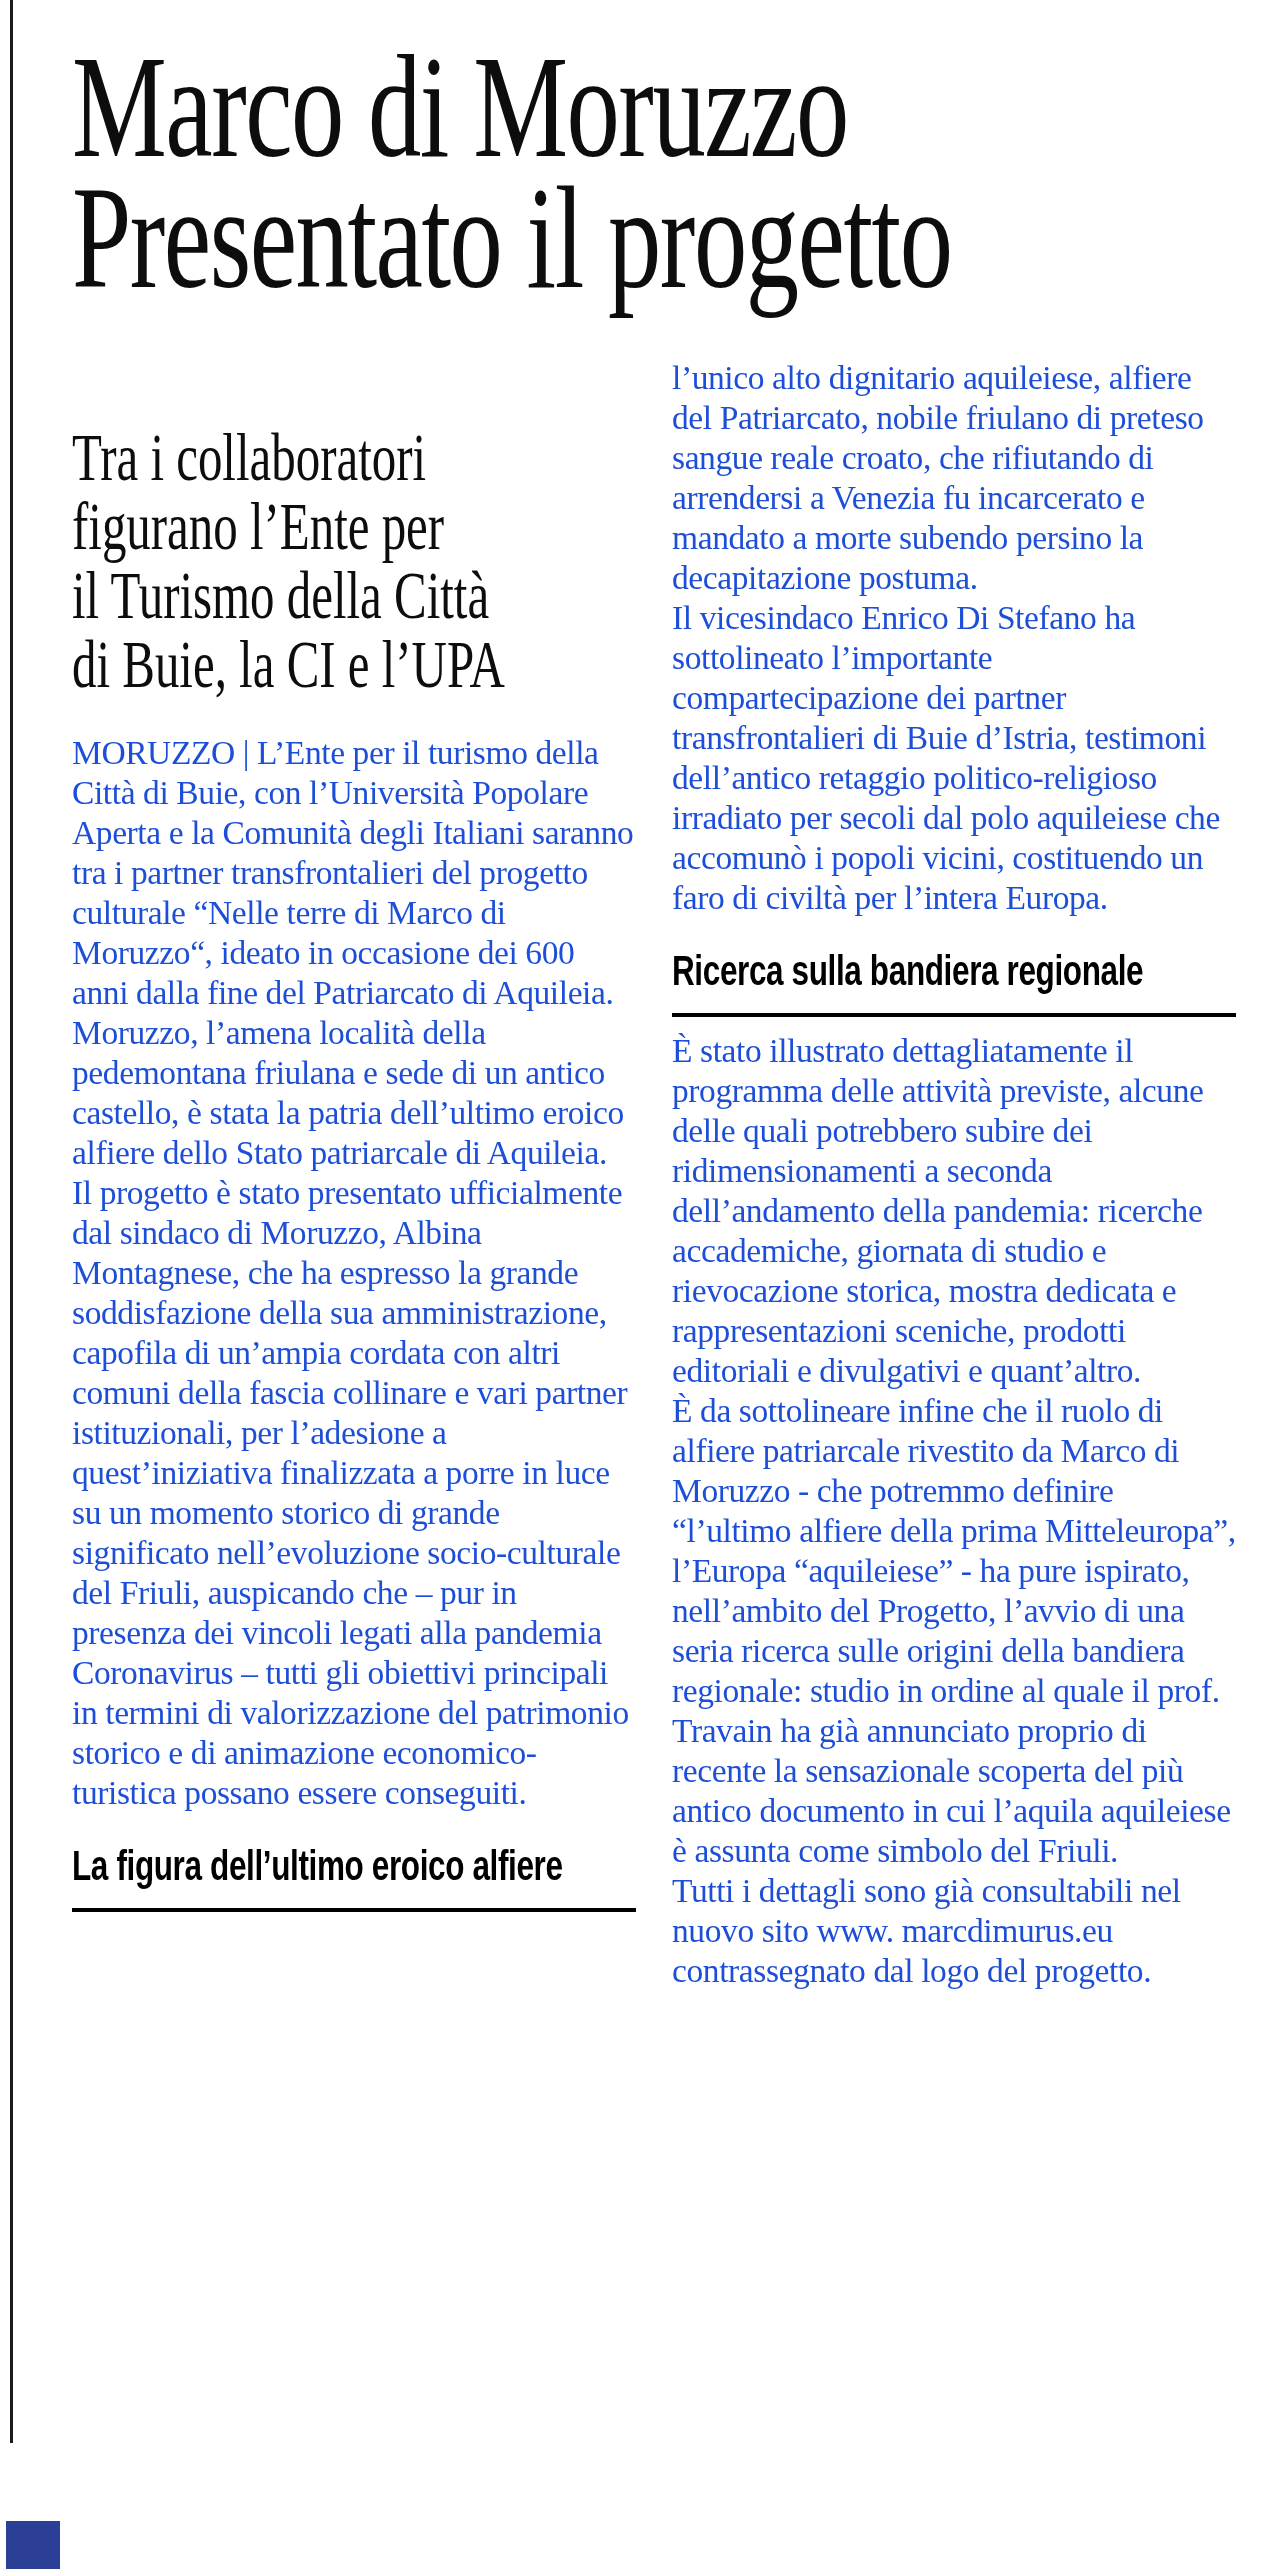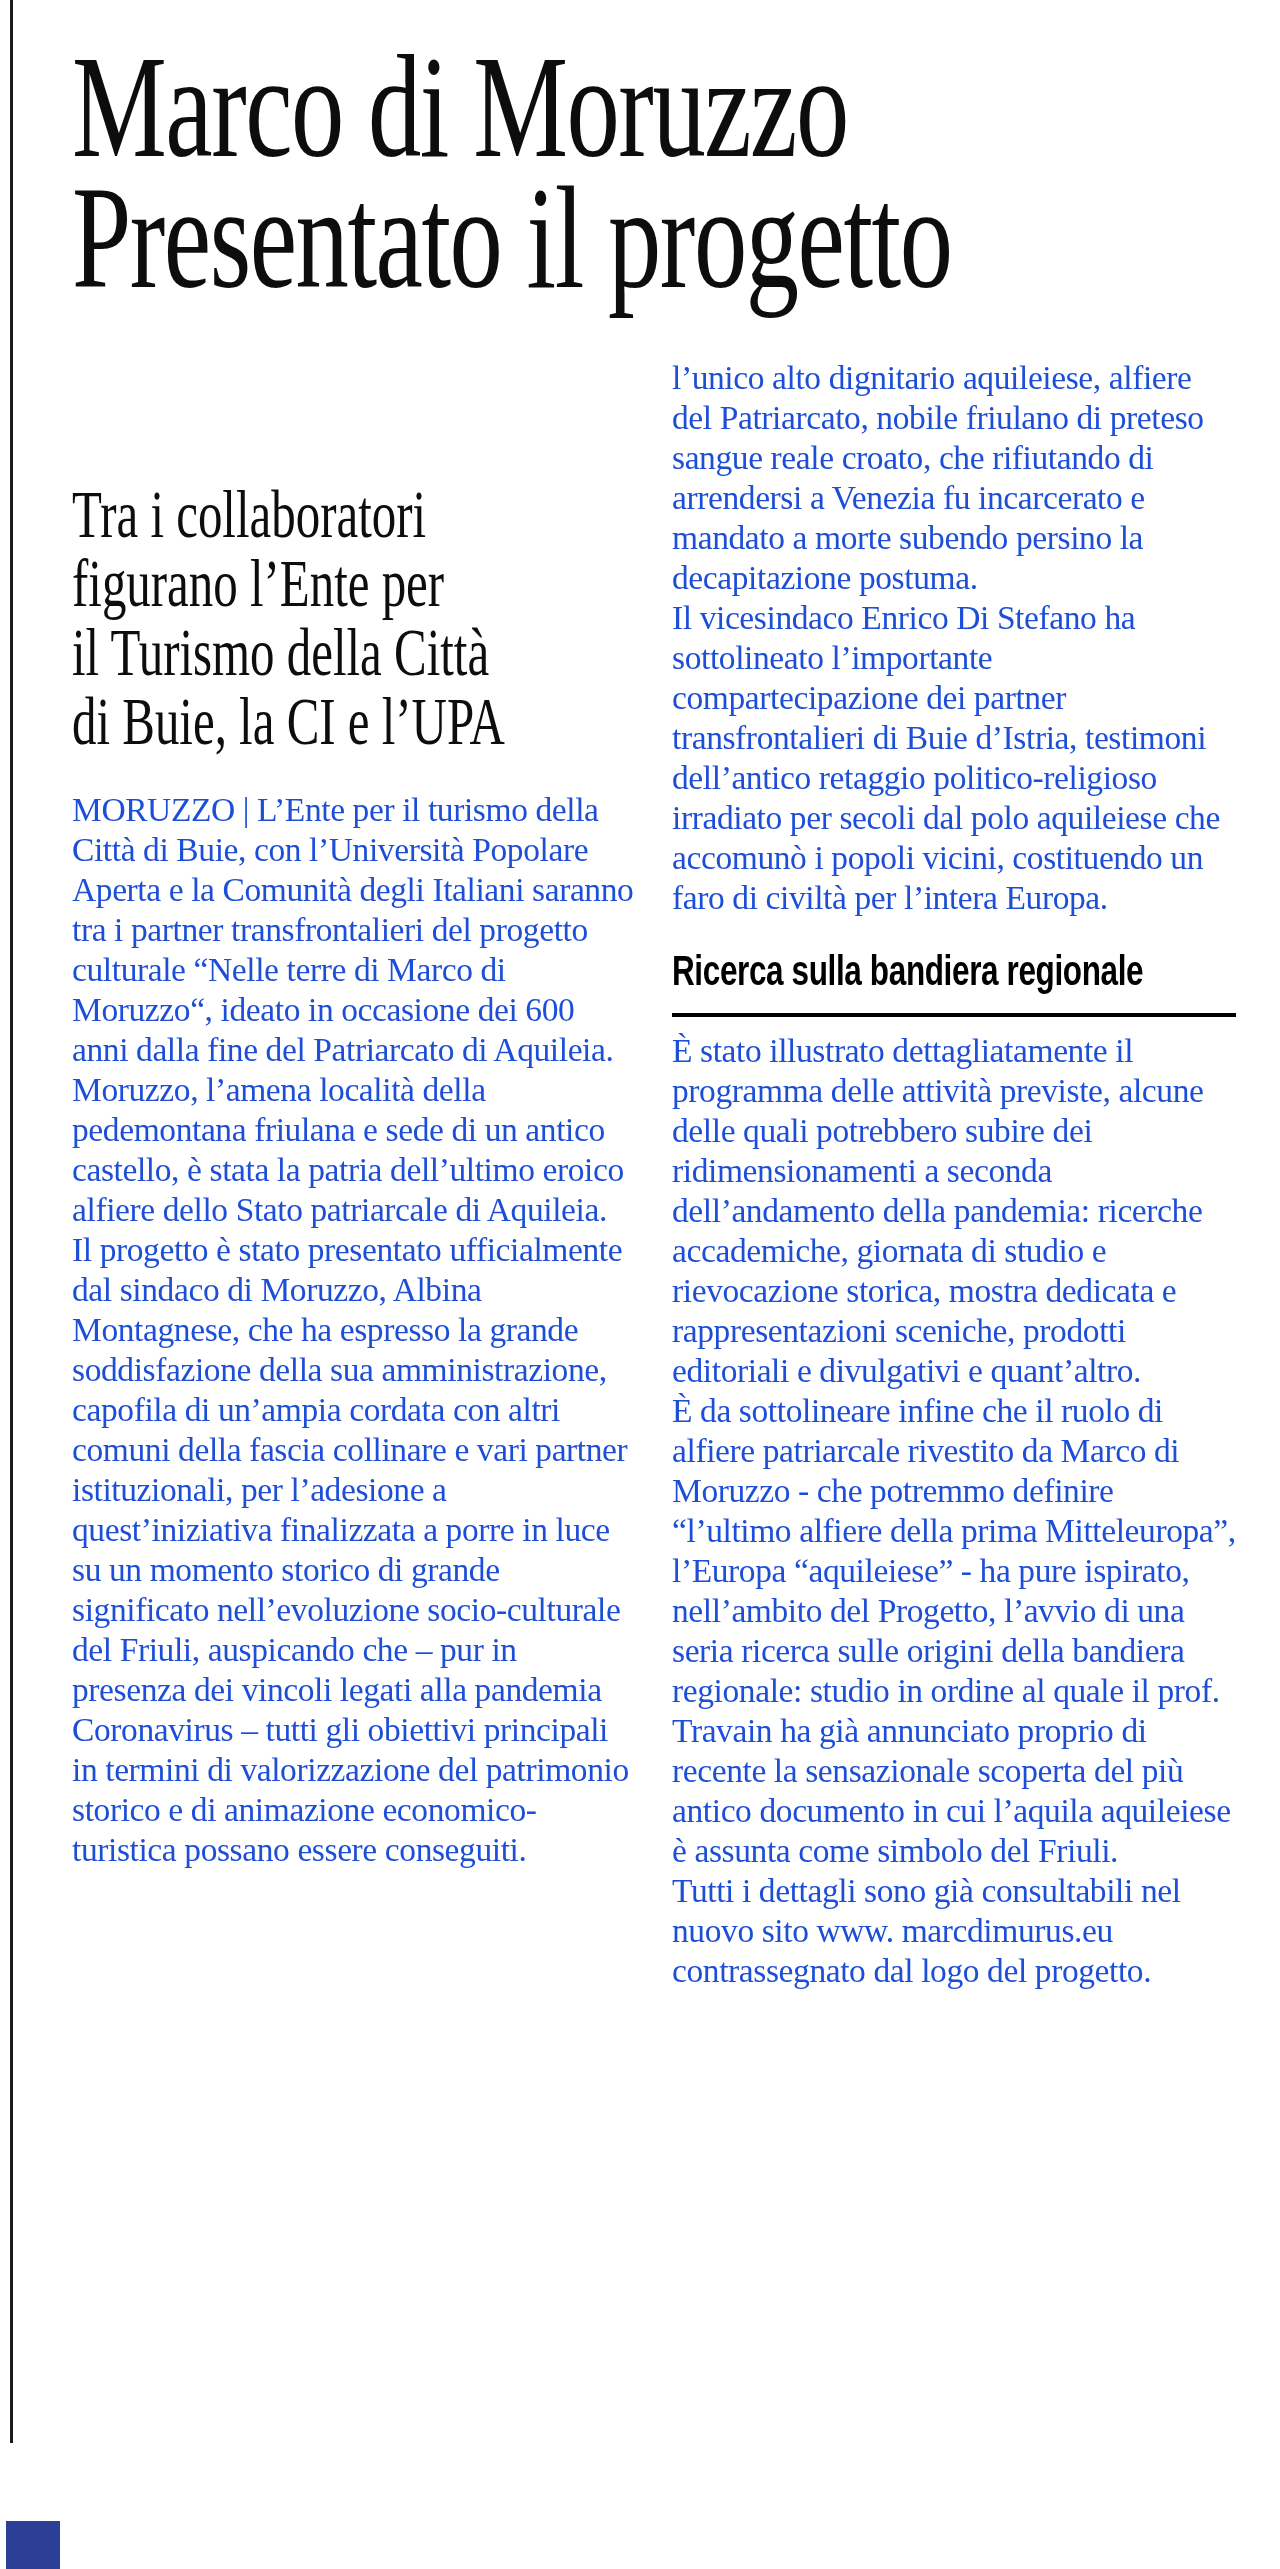--- a/index.html
+++ b/index.html
@@ -131,20 +131,23 @@
           <div class="deck-line">il Turismo della Città</div>
           <div class="deck-line">di Buie, la CI e l’UPA</div>
         </div>
 
       <div>
 
       <p class="graf">MORUZZO | L’Ente per il turismo della Città di Buie, con l’Università Popolare Aperta e la Comunità degli Italiani saranno tra i partner transfrontalieri del progetto culturale “Nelle terre di Marco di Moruzzo“, ideato in occasione dei 600 anni dalla fine del Patriarcato di Aquileia. Moruzzo, l’amena località della pedemontana friulana e sede di un antico castello, è stata la patria dell’ultimo eroico alfiere dello Stato patriarcale di Aquileia.</p>
           <p class="graf">Il progetto è stato presentato ufficialmente dal sindaco di Moruzzo, Albina Montagnese, che ha espresso la grande soddisfazione della sua amministrazione, capofila di un’ampia cordata con altri comuni della fascia collinare e vari partner istituzionali, per l’adesione a quest’iniziativa finalizzata a porre in luce su un momento storico di grande significato nell’evoluzione socio-culturale del Friuli, auspicando che – pur in presenza dei vincoli legati alla pandemia Coronavirus – tutti gli obiettivi principali in termini di valorizzazione del patrimonio storico e di animazione economico-turistica possano essere conseguiti.</p>
         </div>
 
+      <div class="section-heading" style="border-bottom-color: rgb(0, 0, 0);">
+        <span class="section-heading-text">La figura dell’ultimo eroico alfiere</span>
+      </div>
 
     </div>
 
     <div class="col">
       <div>
 
       <p class="graf">l’unico alto dignitario aquileiese, alfiere del Patriarcato, nobile friulano di preteso sangue reale croato, che rifiutando di arrendersi a Venezia fu incarcerato e mandato a morte subendo persino la decapitazione postuma.</p>
           <p class="graf">Il vicesindaco Enrico Di Stefano ha sottolineato l’importante compartecipazione dei partner transfrontalieri di Buie d’Istria, testimoni dell’antico retaggio politico-religioso irradiato per secoli dal polo aquileiese che accomunò i popoli vicini, costituendo un faro di civiltà per l’intera Europa.</p>
         </div>
 

